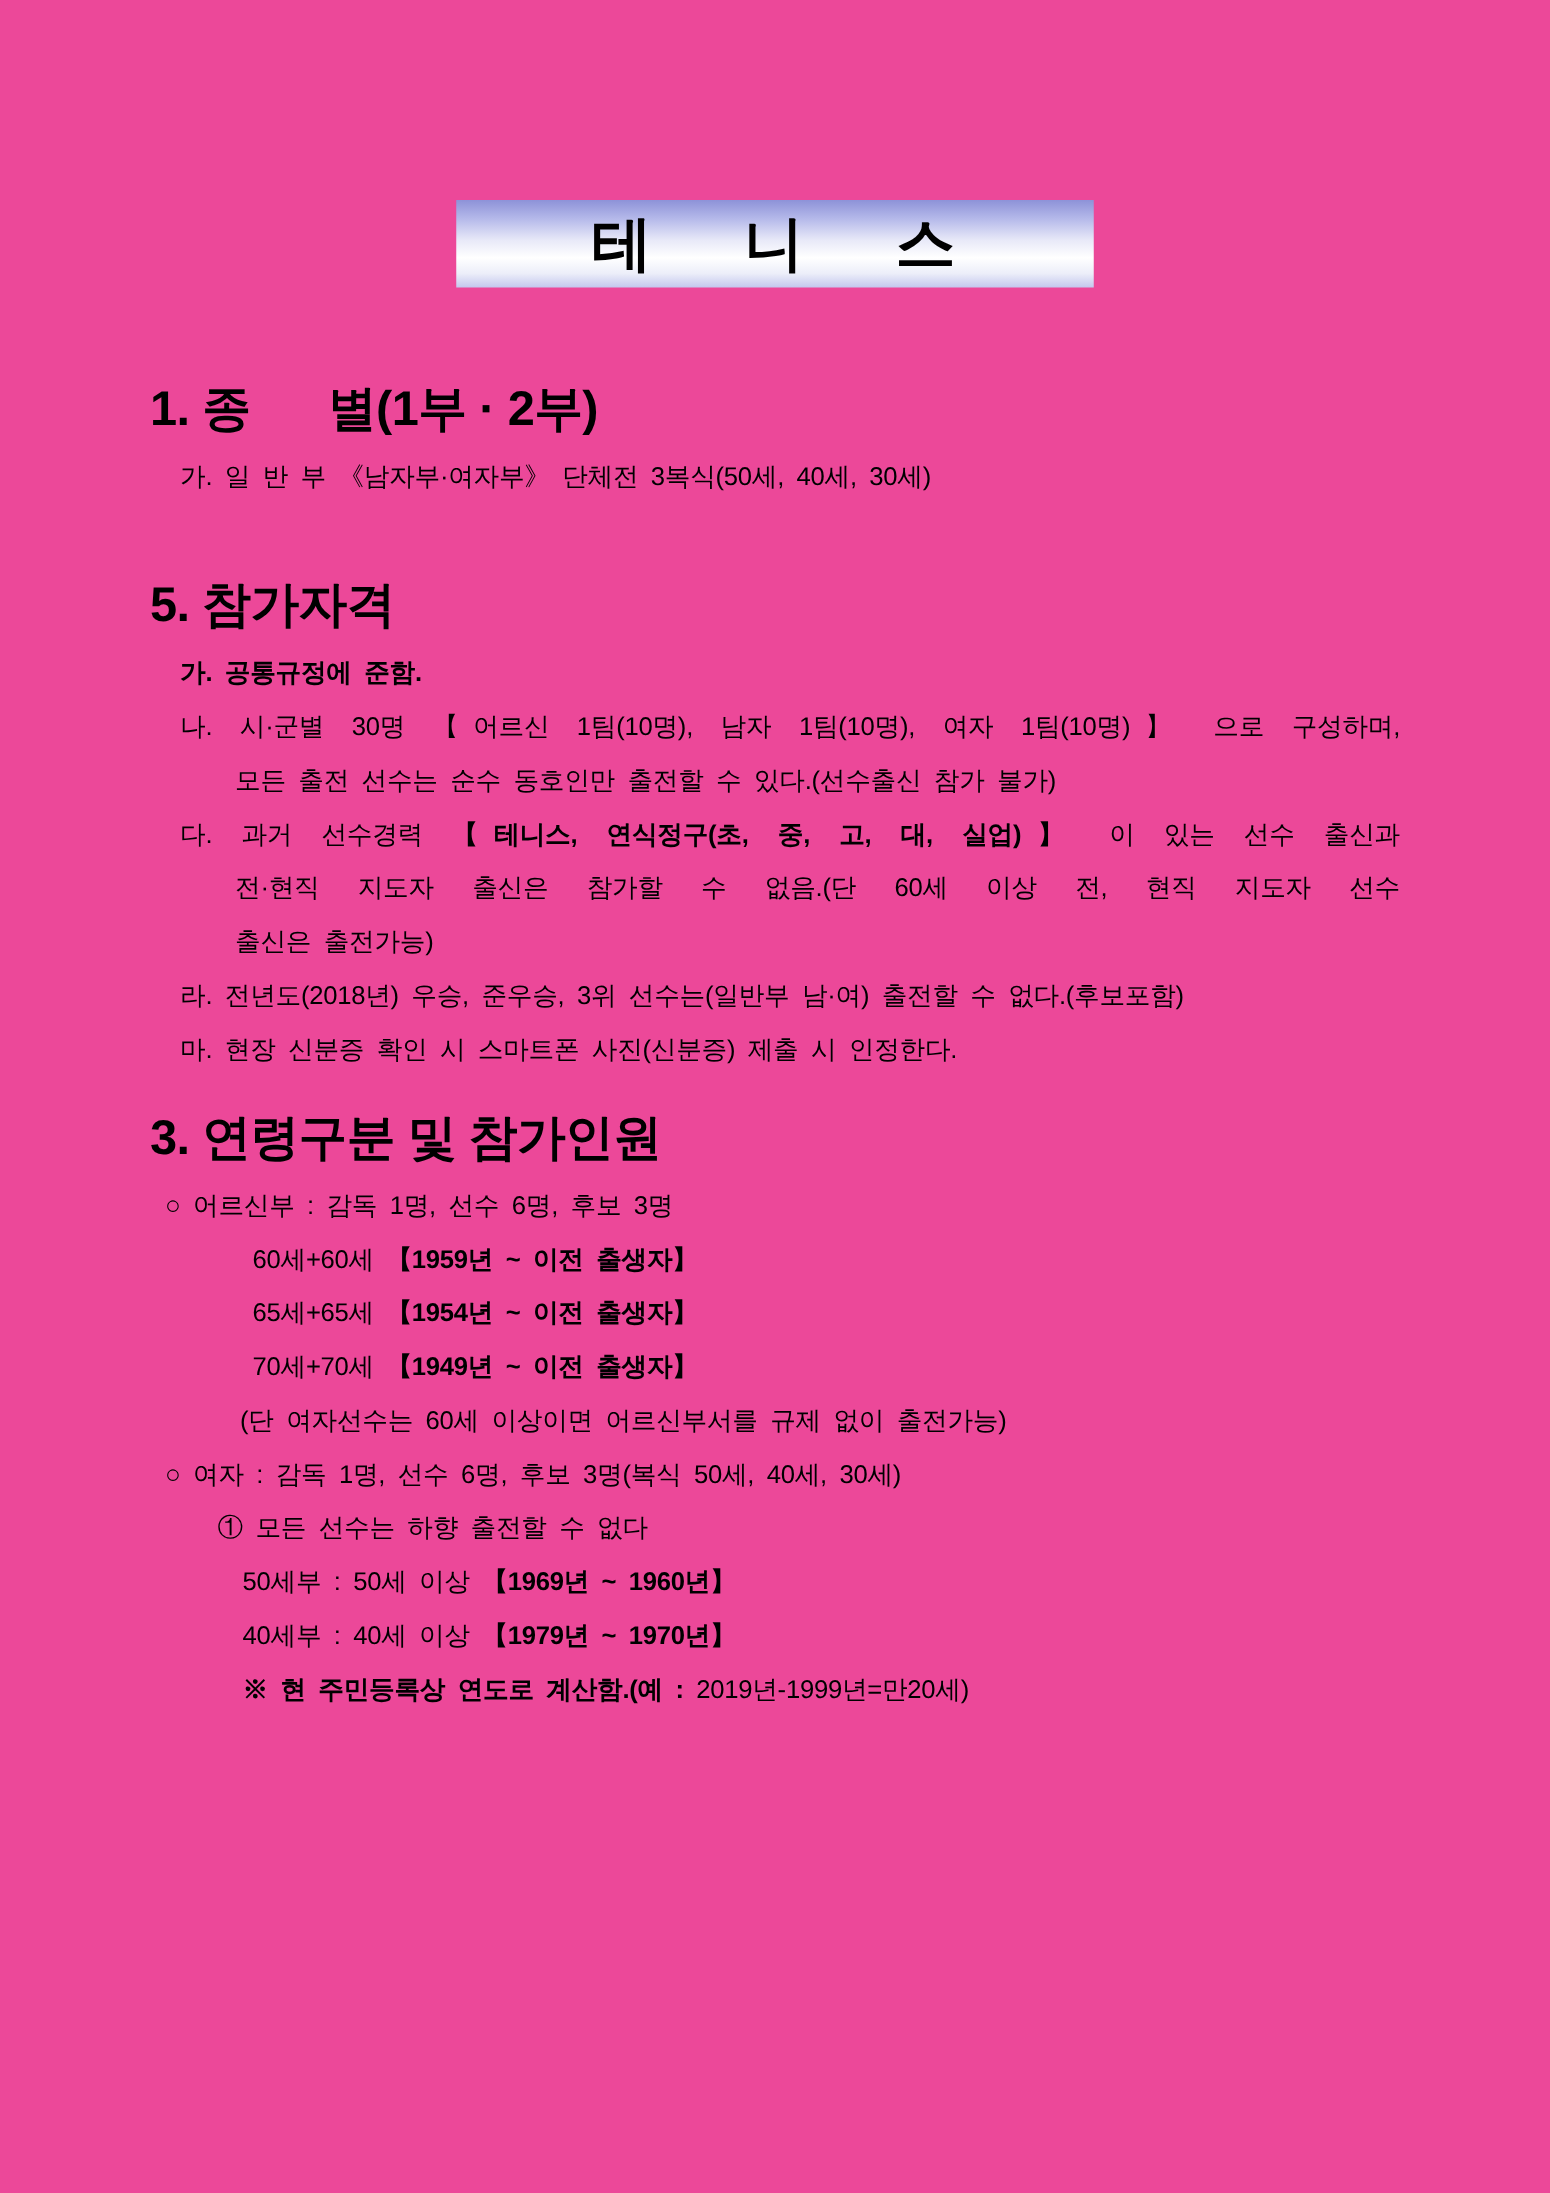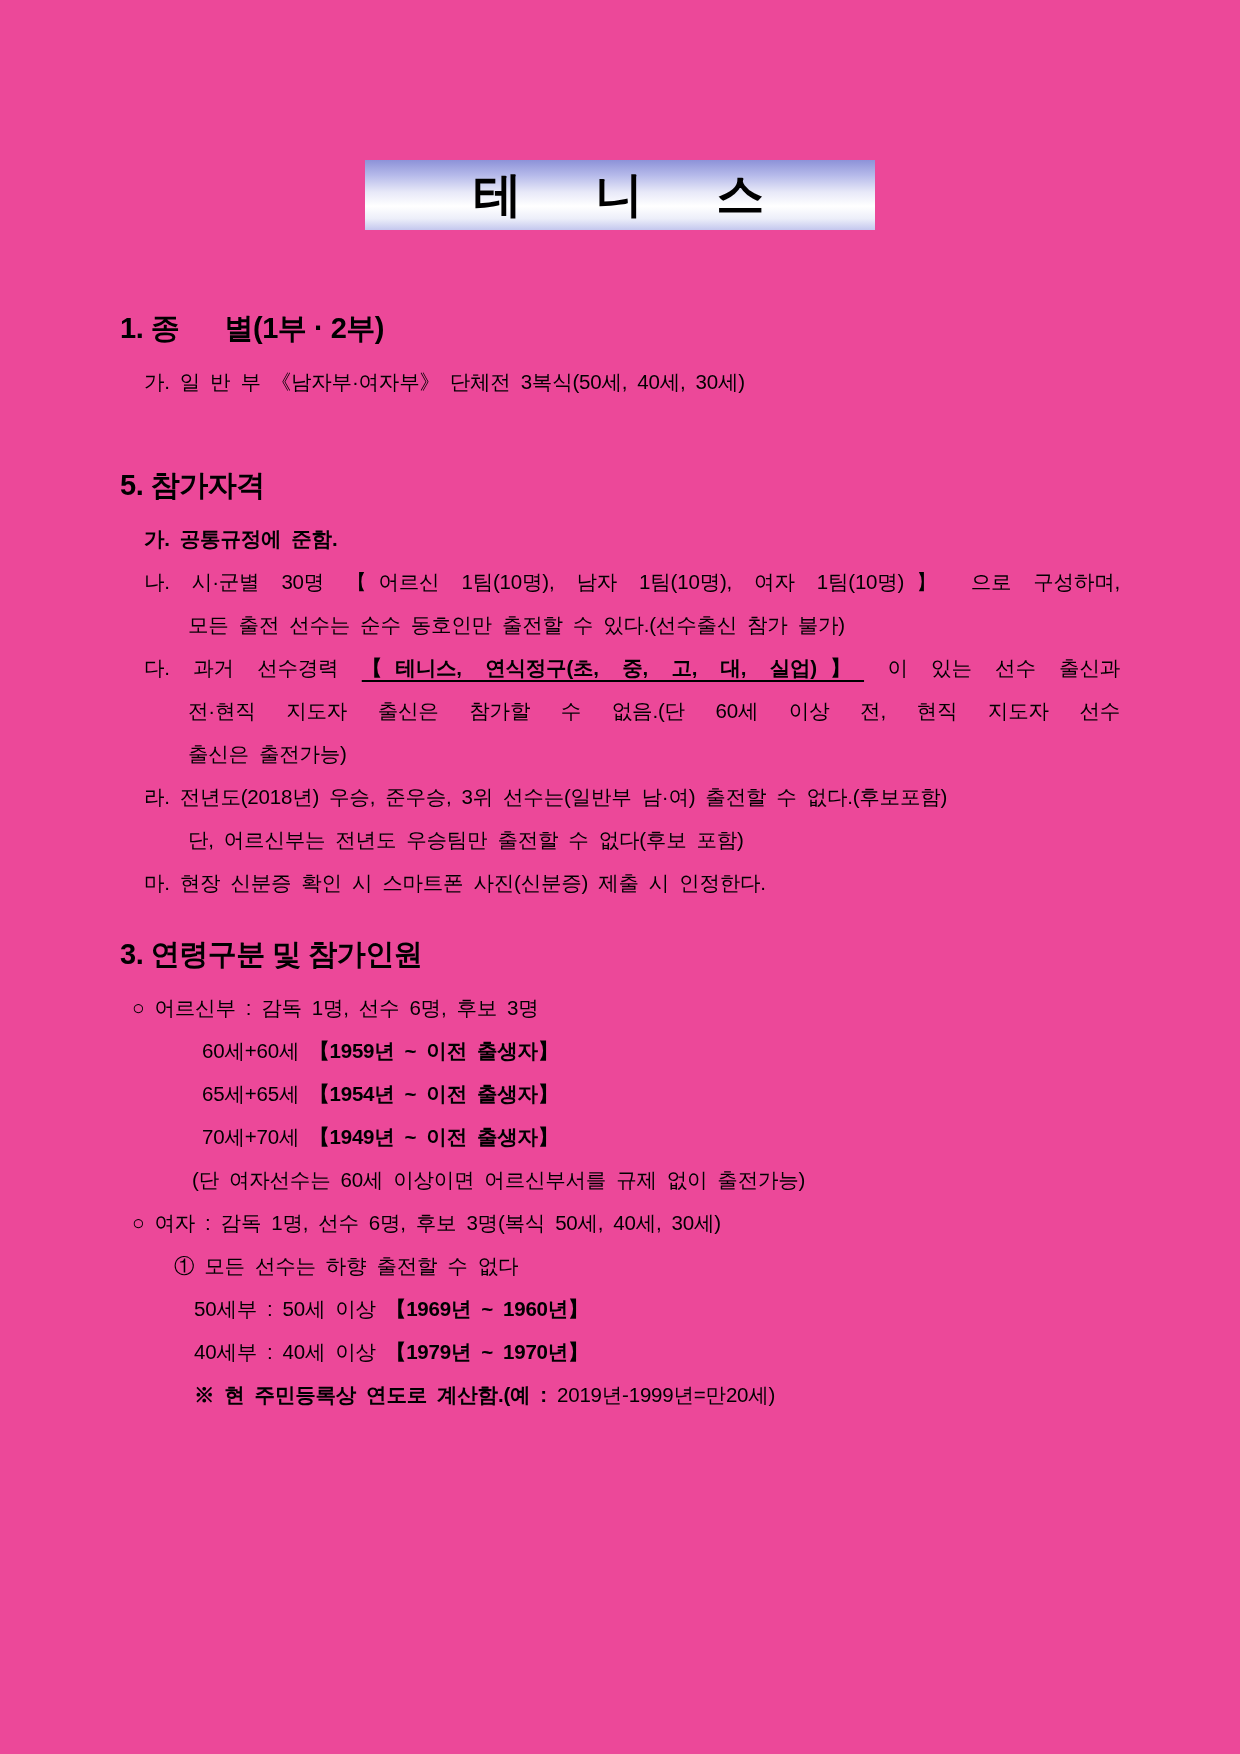--- a/index.html
+++ b/index.html
@@ -17,42 +17,42 @@
     display:flex;align-items:center;justify-content:center;
     background:linear-gradient(180deg,#8d92d8 0%,#b6baea 22%,#e8e9f8 46%,#ffffff 66%,#eceef9 84%,#c4c7ee 100%);
   }
   .banner-title{
     font-size:48px;font-weight:800;
     letter-spacing:2px;word-spacing:56px;
     white-space:pre;
   }
   .content{padding:0 120px;}
   .sec-h{
-    font-size:29px;font-weight:800;line-height:40px;
+    font-size:39px;font-weight:800;line-height:40px;
     white-space:pre-wrap;letter-spacing:-0.5px;
   }
   .sec-h.first{margin-top:78px;}
   .sec-h.second{margin-top:62px;}
   .sec-h.third{margin-top:30px;}
   .lines{margin-top:12px;}
   .line{
     font-size:20.5px;line-height:43px;
     white-space:pre-wrap;word-spacing:0.22em;
     letter-spacing:-0.2px;
   }
   .ind-item{padding-left:24px;}
   .ind-cont{padding-left:68px;}
   .ind-bullet{padding-left:12px;}
   .ind-age{padding-left:82px;}
   .ind-paren{padding-left:72px;}
   .ind-circ{padding-left:54px;}
   .ind-sub{padding-left:74px;}
   .fill{text-align:justify;text-align-last:justify;}
   .b{font-weight:800;}
-  .u{text-decoration:underline;text-underline-offset:5px;}
+  .u{text-underline-offset:5px;}
   .bullet{font-weight:800;margin-right:10px;font-size:21px;}
   .footer{
     margin-top:52px;text-align:center;
     font-size:19px;letter-spacing:1px;white-space:pre;
   }
 </style>
 </head>
 <body>
 
 <div class="page">
@@ -70,21 +70,20 @@
 
     <div class="sec-h second">5. 참가자격</div>
     <div class="lines">
       <div class="line ind-item"><span class="b">가. 공통규정에 준함.</span></div>
       <div class="line ind-item fill"><span>나. 시·군별 30명 【어르신 1팀(10명), 남자 1팀(10명), 여자 1팀(10명)】 으로 구성하며,</span></div>
       <div class="line ind-cont"><span>모든 출전 선수는 순수 동호인만 출전할 수 있다.(선수출신 참가 불가)</span></div>
       <div class="line ind-item fill"><span>다. 과거 선수경력 </span><span class="b u">【테니스, 연식정구(초, 중, 고, 대, 실업)】</span><span> 이 있는 선수 출신과</span></div>
       <div class="line ind-cont fill"><span>전·현직 지도자 출신은 참가할 수 없음.(단 60세 이상 전, 현직 지도자 선수</span></div>
       <div class="line ind-cont"><span>출신은 출전가능)</span></div>
       <div class="line ind-item"><span>라. 전년도(2018년) 우승, 준우승, 3위 선수는(일반부 남·여) 출전할 수 없다.(후보포함)</span></div>
-      <div class="line ind-cont"><span>단, 어르신부는 전년도 우승팀만 출전할 수 없다(후보 포함)</span></div>
       <div class="line ind-item"><span>마. 현장 신분증 확인 시 스마트폰 사진(신분증) 제출 시 인정한다.</span></div>
     </div>
 
     <div class="sec-h third">3. 연령구분 및 참가인원</div>
     <div class="lines">
       <div class="line ind-bullet"><span class="bullet">○</span><span>어르신부 : 감독 1명, 선수 6명, 후보 3명</span></div>
       <div class="line ind-age"><span>60세+60세 </span><span class="b">【1959년 ~ 이전 출생자】</span></div>
       <div class="line ind-age"><span>65세+65세 </span><span class="b">【1954년 ~ 이전 출생자】</span></div>
       <div class="line ind-age"><span>70세+70세 </span><span class="b">【1949년 ~ 이전 출생자】</span></div>
       <div class="line ind-paren"><span>(단 여자선수는 60세 이상이면 어르신부서를 규제 없이 출전가능)</span></div>

